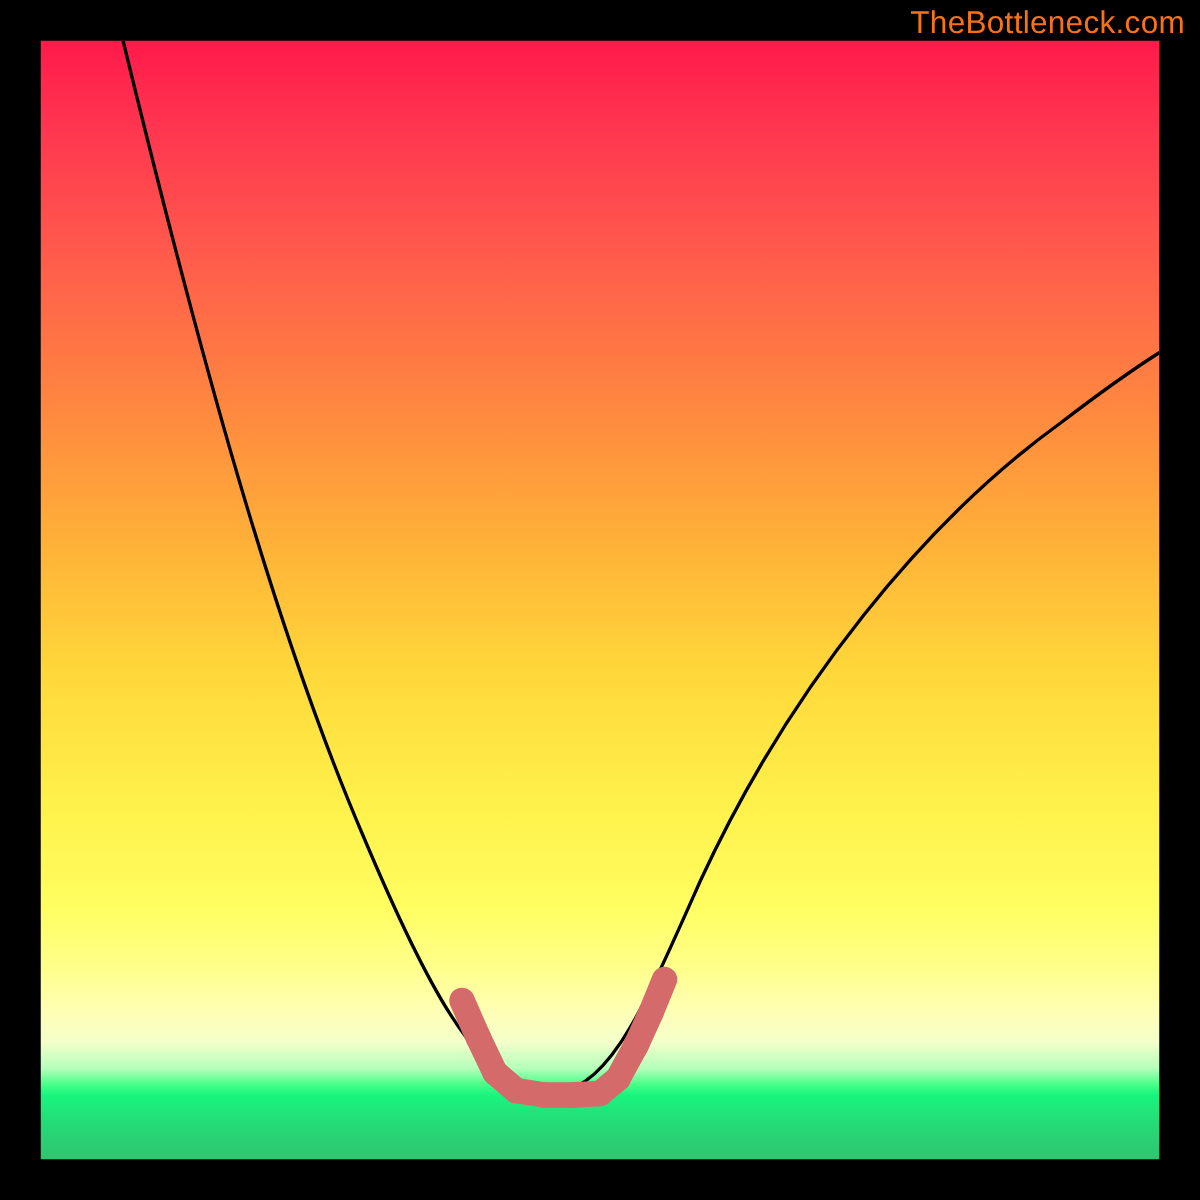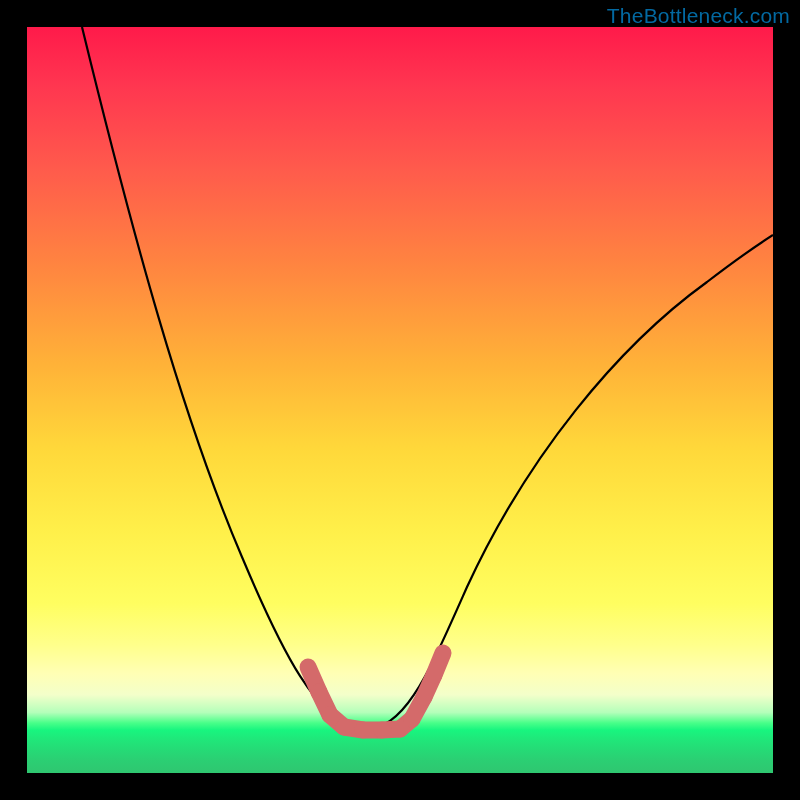--- a/index.html
+++ b/index.html
@@ -62,21 +62,21 @@
     position: absolute;
     left: 0;
     top: 0;
     width: 746px;
     height: 746px;
   }
   .watermark {
     position: absolute;
     top: 4px;
     right: 10px;
-    color: #0369a1;
+    color: #f97316;
     font-size: 21px;
     font-weight: 500;
     letter-spacing: 0.2px;
     user-select: none;
   }
 </style>
 </head>
 <body>
 
 <div class="frame">

